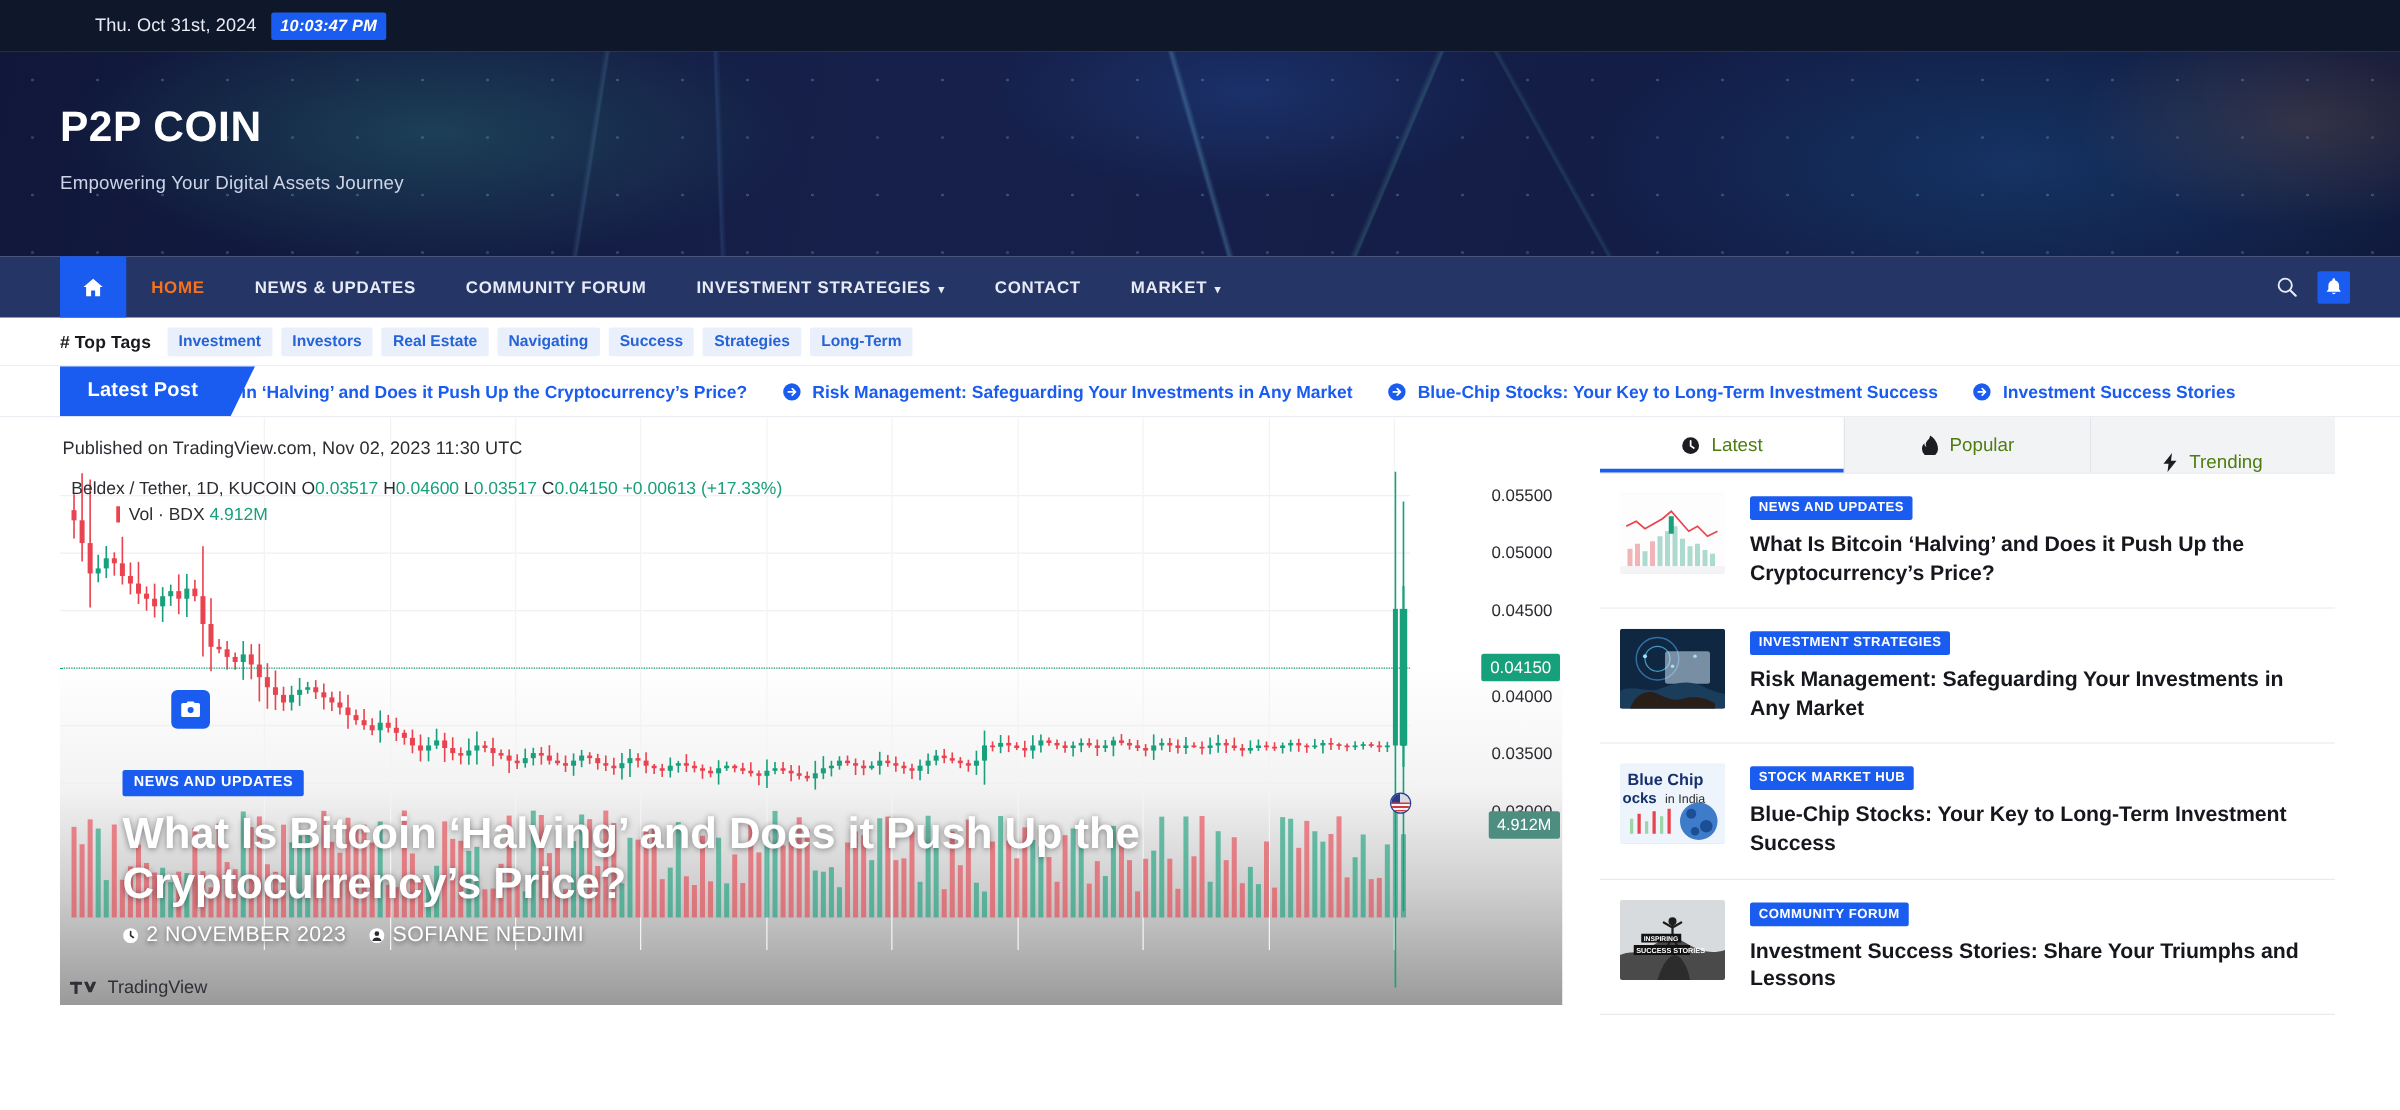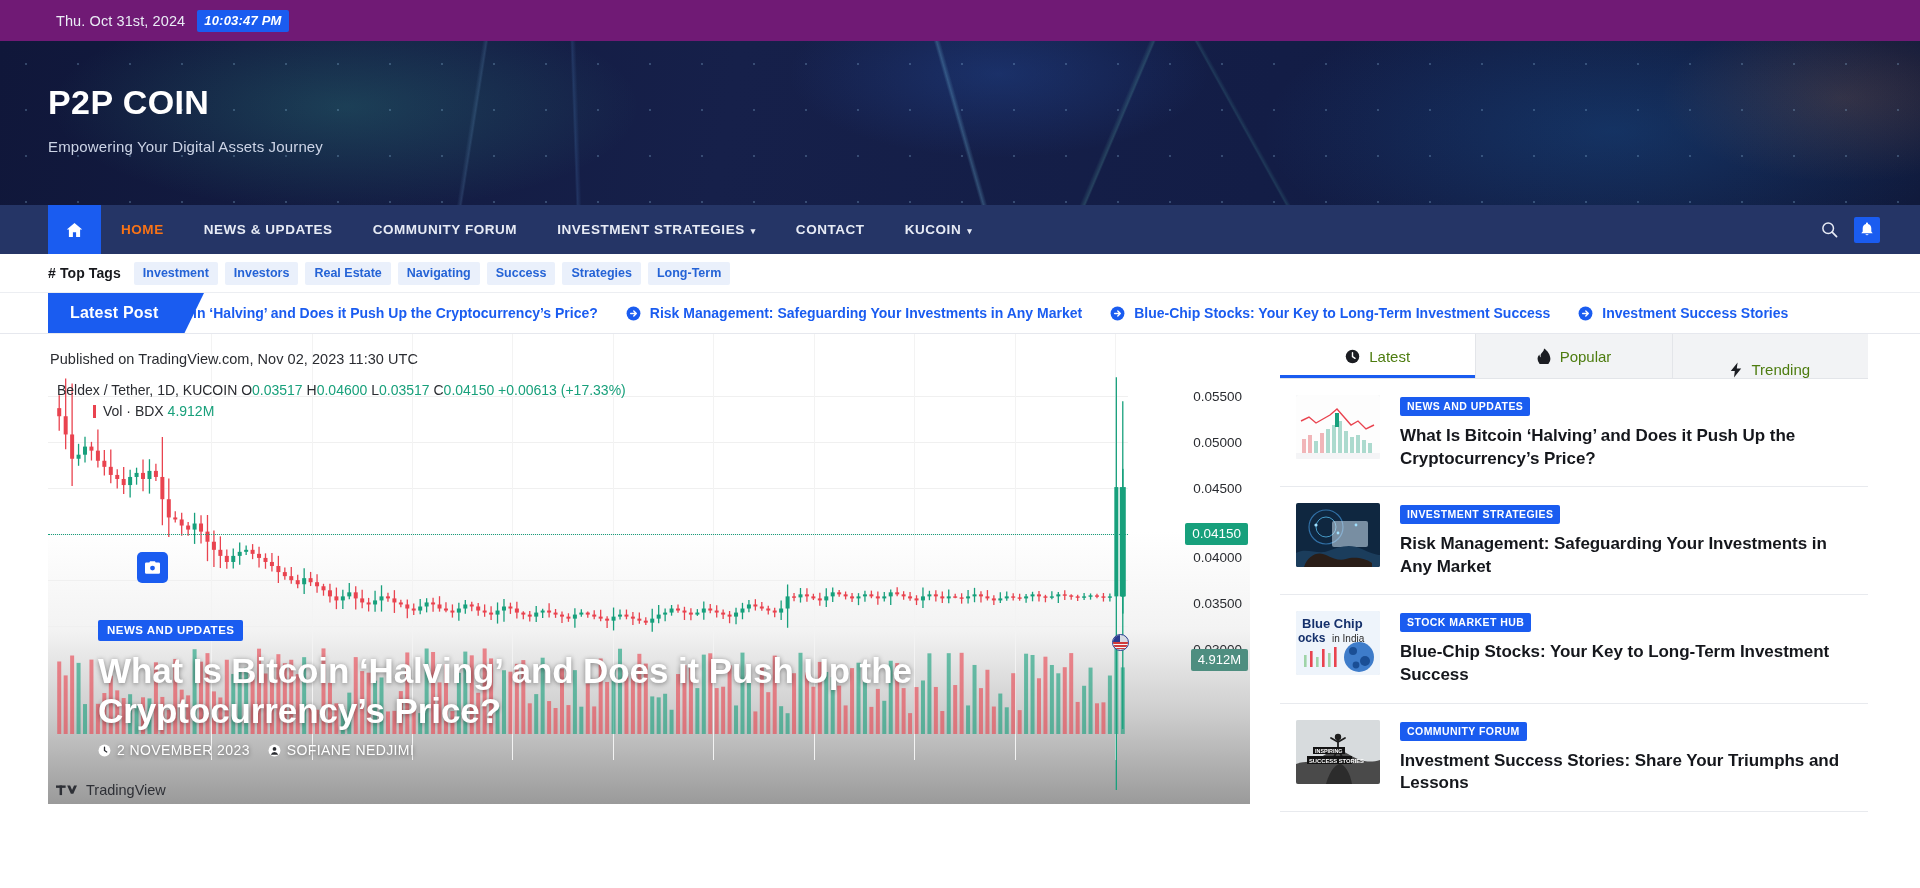--- a/index.html
+++ b/index.html
@@ -7,24 +7,24 @@
   body {
     font-family: "Liberation Sans", sans-serif;
     background: #ffffff;
     color: #1a1a1a;
     -webkit-font-smoothing: antialiased;
   }
 
   
   .topbar {
     height: 41px;
-    background: #701a75;
+    background: #0f172a;
     display: flex;
     align-items: center;
-    padding-left: 56px;
+    padding-left: 76px;
     gap: 12px;
   }
   .topbar-date {
     color: #e9ecf5;
     font-size: 14.5px;
     letter-spacing: .1px;
   }
   .topbar-time {
     background: #1a5cf0;
     color: #ffffff;
@@ -428,21 +428,21 @@
     margin-top: 10px;
     letter-spacing: -.1px;
     text-shadow: 0 1px 5px rgba(0,0,0,.45);
   }
   .hero-meta {
     display: flex;
     align-items: center;
     gap: 18px;
     margin-top: 10px;
     color: #ffffff;
-    font-size: 14px;
+    font-size: 17px;
     letter-spacing: .4px;
     text-shadow: 0 1px 4px rgba(0,0,0,.5);
   }
   .hero-meta span { display: flex; align-items: center; gap: 6px; }
 
   .tv-brand {
     position: absolute;
     left: 8px; bottom: 6px;
     display: flex;
     align-items: center;
@@ -553,21 +553,21 @@
       <span>COMMUNITY FORUM</span>
     </div>
     <div class="nav-item">
       <span>INVESTMENT STRATEGIES</span>
       <span class="nav-caret">▾</span>
     </div>
     <div class="nav-item">
       <span>CONTACT</span>
     </div>
     <div class="nav-item">
-      <span>KUCOIN</span>
+      <span>MARKET</span>
       <span class="nav-caret">▾</span>
     </div>
   </div>
   <div class="nav-right">
     <div class="nav-search-btn">
       <svg width="17" height="17" viewBox="0 0 18 18">
         <circle cx="7.6" cy="7.6" r="5.6" fill="none" stroke="#e7ebf5" stroke-width="1.6"></circle>
         <line x1="11.8" y1="11.8" x2="16.5" y2="16.5" stroke="#e7ebf5" stroke-width="1.8" stroke-linecap="round"></line>
       </svg>
     </div>

